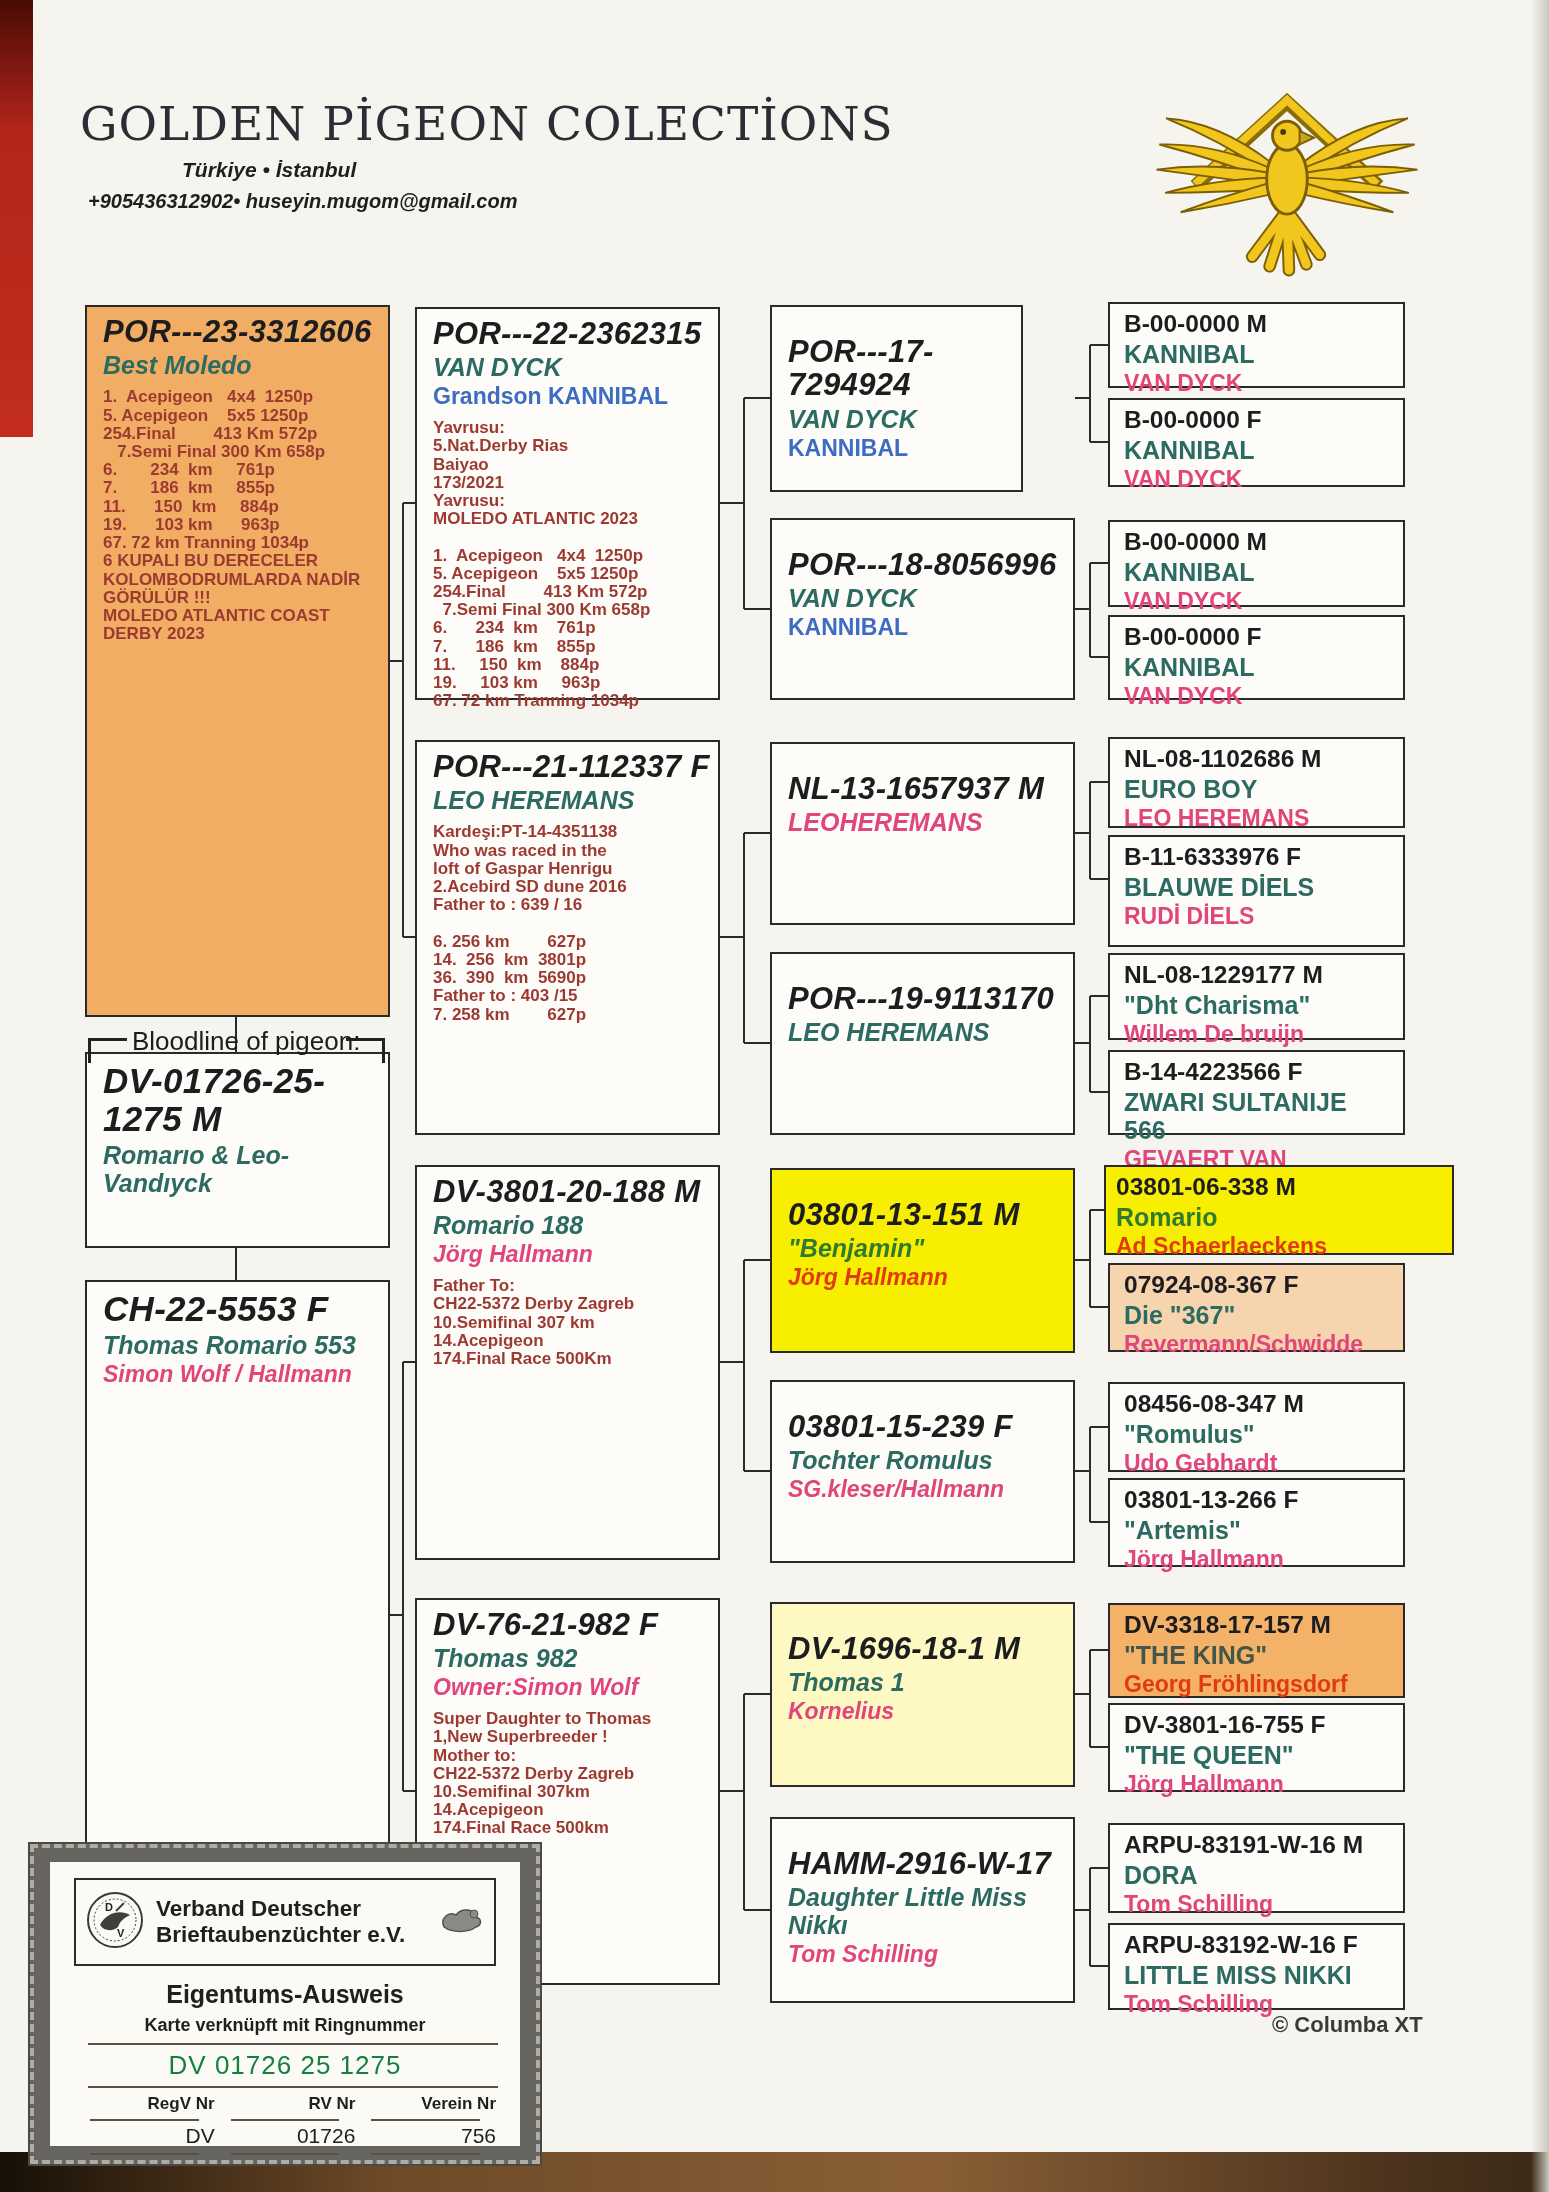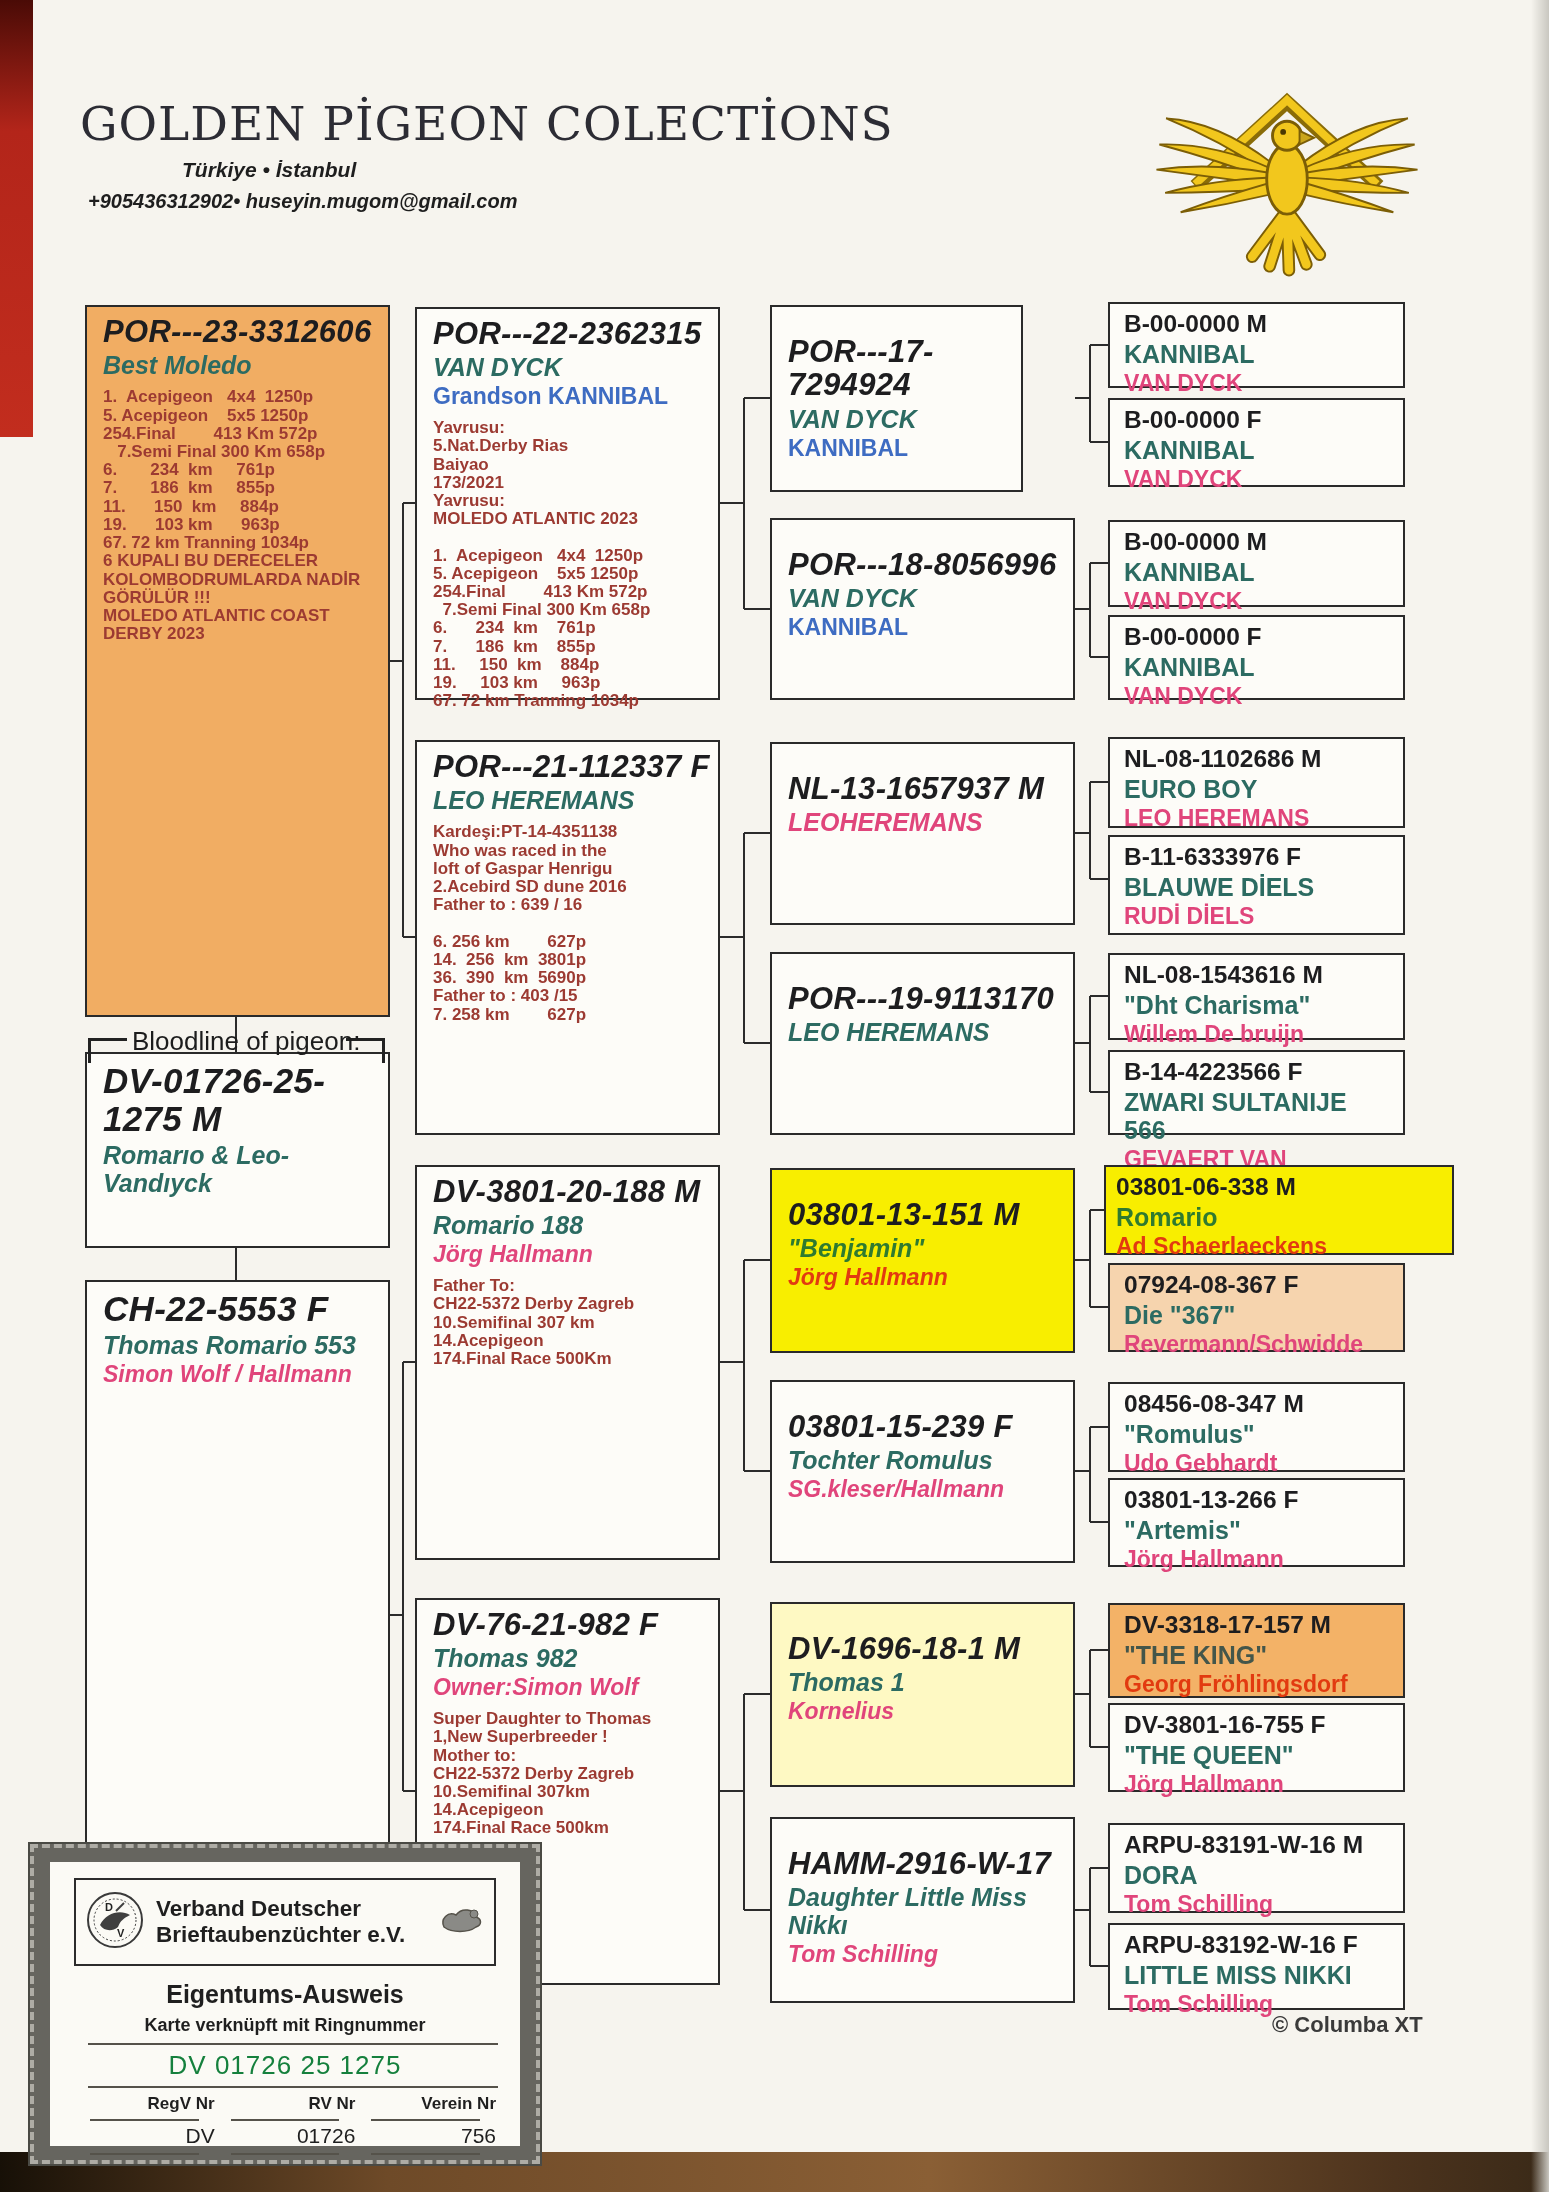--- a/index.html
+++ b/index.html
@@ -275,27 +275,27 @@
   <div class="pbox p4" style="left:1108px;top:615px;width:297px;height:85px;">
     <div class="ring r4">B-00-0000 F</div>
     <div class="nm up">KANNIBAL</div>
     <div class="fc up c-pink">VAN DYCK</div>
   </div>
   <div class="pbox p4" style="left:1108px;top:737px;width:297px;height:91px;">
     <div class="ring r4">NL-08-1102686  M</div>
     <div class="nm up">EURO BOY</div>
     <div class="fc up c-pink">LEO HEREMANS</div>
   </div>
-  <div class="pbox p4" style="left:1108px;top:835px;width:297px;height:100px;">
+  <div class="pbox p4" style="left:1108px;top:835px;width:297px;height:112px;">
     <div class="ring r4">B-11-6333976 F</div>
     <div class="nm up">BLAUWE DİELS</div>
     <div class="fc up c-pink">RUDİ DİELS</div>
   </div>
   <div class="pbox p4" style="left:1108px;top:953px;width:297px;height:87px;">
-    <div class="ring r4">NL-08-1543616 M</div>
+    <div class="ring r4">NL-08-1229177 M</div>
     <div class="nm up">"Dht Charisma"</div>
     <div class="fc up c-pink">Willem De bruijn</div>
   </div>
   <div class="pbox p4" style="left:1108px;top:1050px;width:297px;height:85px;">
     <div class="ring r4">B-14-4223566 F</div>
     <div class="nm up">ZWARI SULTANIJE 566</div>
     <div class="fc up c-pink">GEVAERT VAN SCHOORIS</div>
   </div>
   <div class="pbox p4 bg-yellow" style="left:1104px;top:1165px;width:350px;height:90px;padding-left:10px;">
     <div class="ring r4">03801-06-338 M</div>

